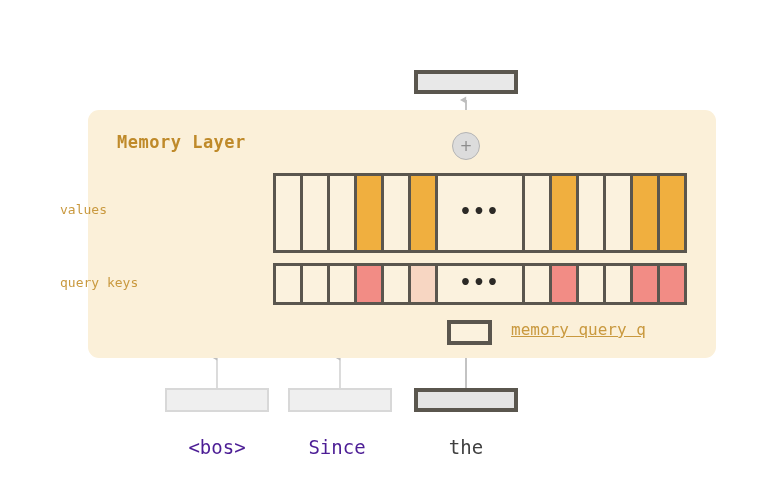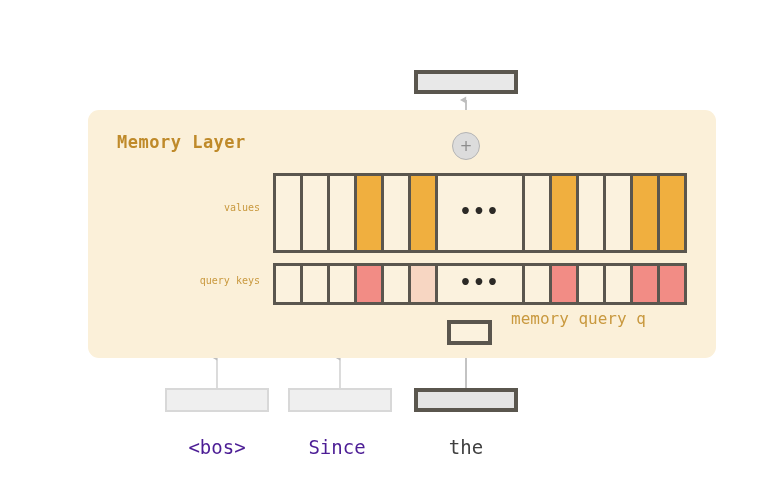--- a/index.html
+++ b/index.html
@@ -41,23 +41,22 @@
     font-size: 17px;
     font-weight: bold;
     color: #BF8A2A;
     letter-spacing: 0.5px;
     white-space: nowrap;
   }
 
   
   .row-label {
     position: absolute;
-    font-size: 10px;
+    font-size: 13px;
     color: #C9993F;
-    text-align: right;
     white-space: nowrap;
   }
   #label-values    { left: 60px; top: 202px; width: 200px; }
   #label-lookup    { left: 60px; top: 275px; width: 200px; }
 
   
   .cell-row {
     position: absolute;
     display: flex;
     box-sizing: border-box;
@@ -102,24 +101,25 @@
     top: 320px;
     width: 45px;
     height: 25px;
     box-sizing: border-box;
     border: 4px solid #5A564E;
     background: #FBF2DE;
   }
   #query-label {
     position: absolute;
     left: 511px;
-    top: 309px;
+    top: 320px;
     font-size: 16px;
     color: #C9993F;
     white-space: nowrap;
+    text-decoration: underline;
   }
 
   
   #output-box {
     position: absolute;
     left: 414px;
     top: 70px;
     width: 104px;
     height: 24px;
     box-sizing: border-box;

